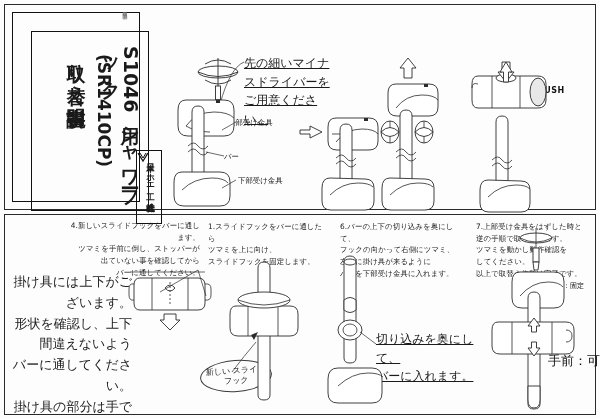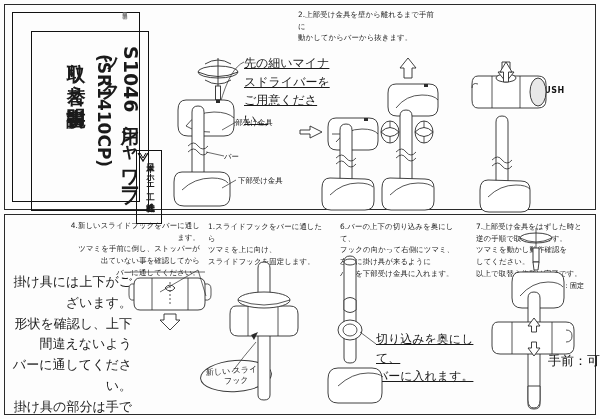--- a/index.html
+++ b/index.html
@@ -135,22 +135,20 @@
         <div id="company">日本リホエ工 株式会社</div>
         <svg id="logo-mark" viewBox="0 0 12 12">
           <path d="M1 2 L6 10 L11 2" fill="none" stroke="#111" stroke-width="1.3"></path>
           <path d="M3 2 L6 7 L9 2" fill="none" stroke="#111" stroke-width="1"></path>
         </svg>
       </div>
     </div>
   </div>
   <div id="watermark">取扱説明書</div>
 
-  <div class="steptext" id="step2-text">2.上部受け金具を壁から離れるまで手前に
-動かしてからバーから抜きます。</div>
   <div class="steptext" id="step4-text">4.新しいスライドフックをバーに通します。
 ツマミを手前に倒し、ストッパーが
 出ていない事を確認してから
 バーに通してください。</div>
   <div class="steptext" id="step5-text">1.スライドフックをバーに通したら
 ツマミを上に向け、
 スライドフックを固定します。</div>
   <div class="steptext" id="step6-text">6.バーの上下の切り込みを奥にして、
 フックの向かって右側にツマミ、
 左側に掛け具が来るように

